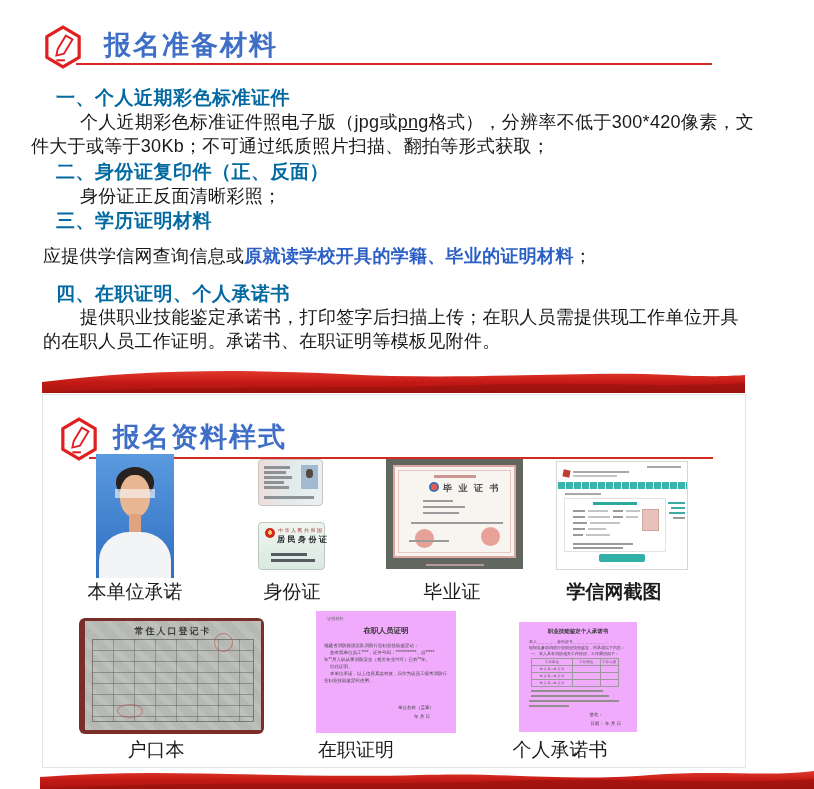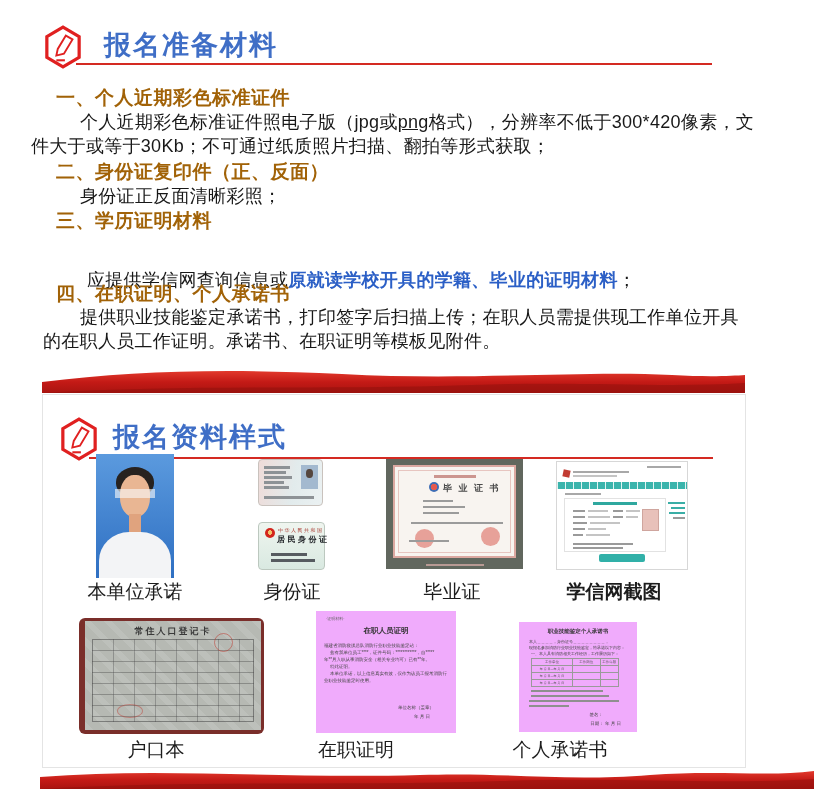--- a/index.html
+++ b/index.html
@@ -4,21 +4,21 @@
 <style>
   html,body{margin:0;padding:0;background:#fff;}
   #stage{position:relative;width:814px;height:789px;background:#ffffff;overflow:hidden;
          font-family:"Liberation Sans",sans-serif;}
   .abs{position:absolute;}
   
   .sec-title{font-size:27px;font-weight:bold;color:#3f6ec6;letter-spacing:2px;white-space:nowrap;}
   .title-underline{height:2px;background:#d42a22;}
   .hex-icon{width:38px;height:46px;}
   
-  .red-head{font-size:19px;font-weight:bold;color:#a16207;white-space:nowrap;letter-spacing:.5px;}
+  .red-head{font-size:19px;font-weight:bold;color:#0369a1;white-space:nowrap;letter-spacing:.5px;}
   .body-line{font-size:18px;color:#181818;white-space:nowrap;letter-spacing:.3px;}
   .body-line .blue{color:#2b5fc6;font-weight:bold;}
   .body-line .u{text-decoration:underline;}
   
   #card{left:42px;top:394px;width:702px;height:372px;background:#fff;border:1px solid #e4e4e4;}
   .caption{font-size:19px;color:#1c1c1c;white-space:nowrap;transform:translateX(-50%);}
   
   .photo{left:53px;top:59px;width:78px;height:124px;background:linear-gradient(180deg,#5b9ade,#2e6fc2);overflow:hidden;}
   .photo .hair{position:absolute;left:20px;top:13px;width:38px;height:30px;background:#27221f;border-radius:50% 50% 46% 46%;}
   .photo .face{position:absolute;left:24px;top:21px;width:30px;height:42px;background:#e9b693;border-radius:46%;}
@@ -100,21 +100,21 @@
   <div class="abs red-head" style="left:56px;top:85px;">一、个人近期彩色标准证件</div>
   <div class="abs body-line" style="left:80px;top:110px;">
     <span>个人近期彩色标准证件照电子版（jpg或</span><span class="u">png</span><span>格式），分辨率不低于300*420像素，文</span>
   </div>
   <div class="abs body-line" style="left:31px;top:134px;">件大于或等于30Kb；不可通过纸质照片扫描、翻拍等形式获取；</div>
 
   <div class="abs red-head" style="left:56px;top:159px;">二、身份证复印件（正、反面）</div>
   <div class="abs body-line" style="left:80px;top:184px;">身份证正反面清晰彩照；</div>
 
   <div class="abs red-head" style="left:56px;top:208px;">三、学历证明材料</div>
-  <div class="abs body-line" style="left:43px;top:268px;margin-left:44px;">
+  <div class="abs body-line" style="left:43px;top:244px;">
     <span>应提供学信网查询信息或</span><span class="blue">原就读学校开具的学籍、毕业的证明材料</span><span>；</span>
   </div>
 
   <div class="abs red-head" style="left:56px;top:281px;">四、在职证明、个人承诺书</div>
   <div class="abs body-line" style="left:80px;top:305px;">提供职业技能鉴定承诺书，打印签字后扫描上传；在职人员需提供现工作单位开具</div>
   <div class="abs body-line" style="left:43px;top:329px;">的在职人员工作证明。承诺书、在职证明等模板见附件。</div>
 
   <svg class="abs ribbon" style="left:42px;top:367px;" width="703" height="26" viewBox="0 0 703 26" preserveAspectRatio="none">
     <defs>
       <linearGradient id="rg1" x1="0" y1="0" x2="0" y2="1">

